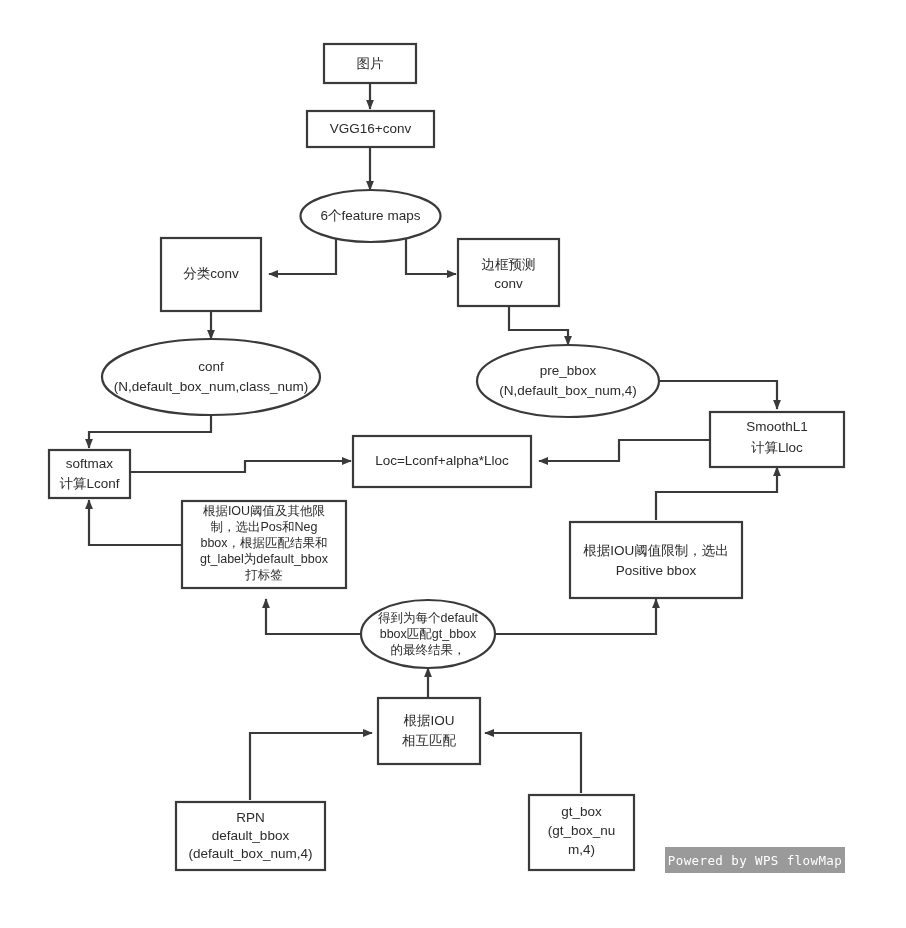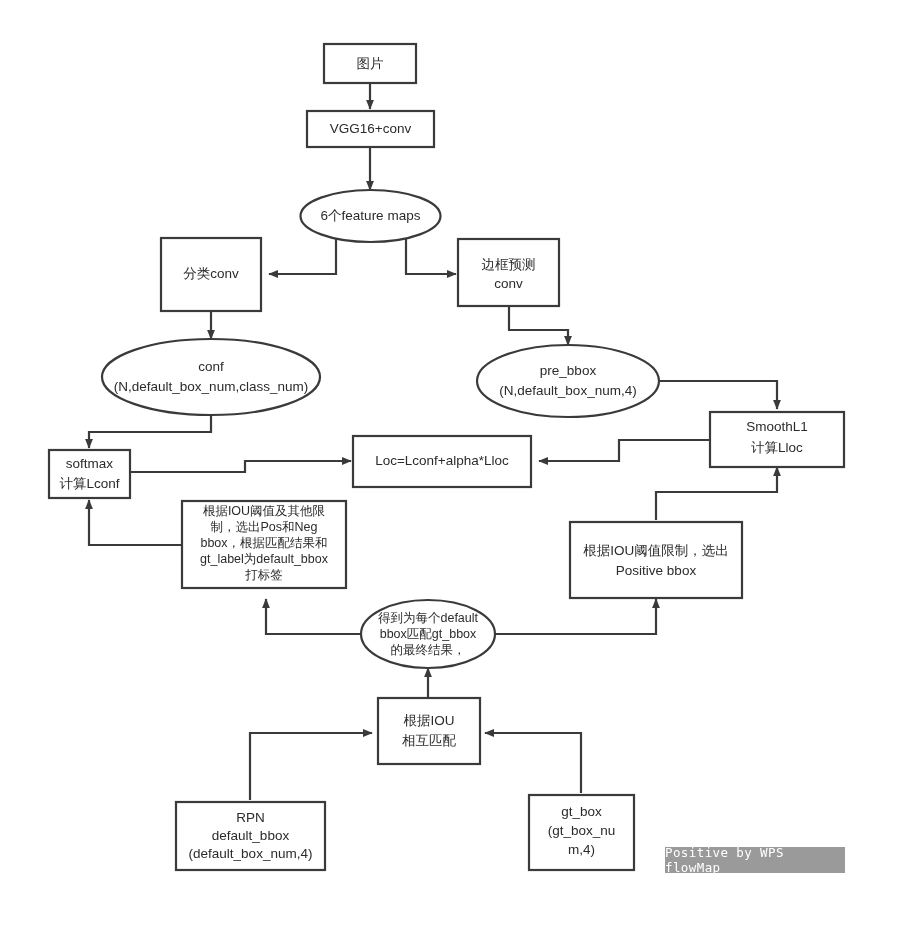--- a/index.html
+++ b/index.html
@@ -208,15 +208,15 @@
 
     <g>
       <rect class="node-rect" x="529" y="795" width="105" height="75"></rect>
       <text class="node-text" x="581.5" y="812">gt_box</text>
       <text class="node-text" x="581.5" y="831">(gt_box_nu</text>
       <text class="node-text" x="581.5" y="850">m,4)</text>
     </g>
 
   </svg>
 
-  <div class="watermark">Positive by WPS flowMap</div>
+  <div class="watermark">Powered by WPS flowMap</div>
 
 </div>
 
 </body></html>

